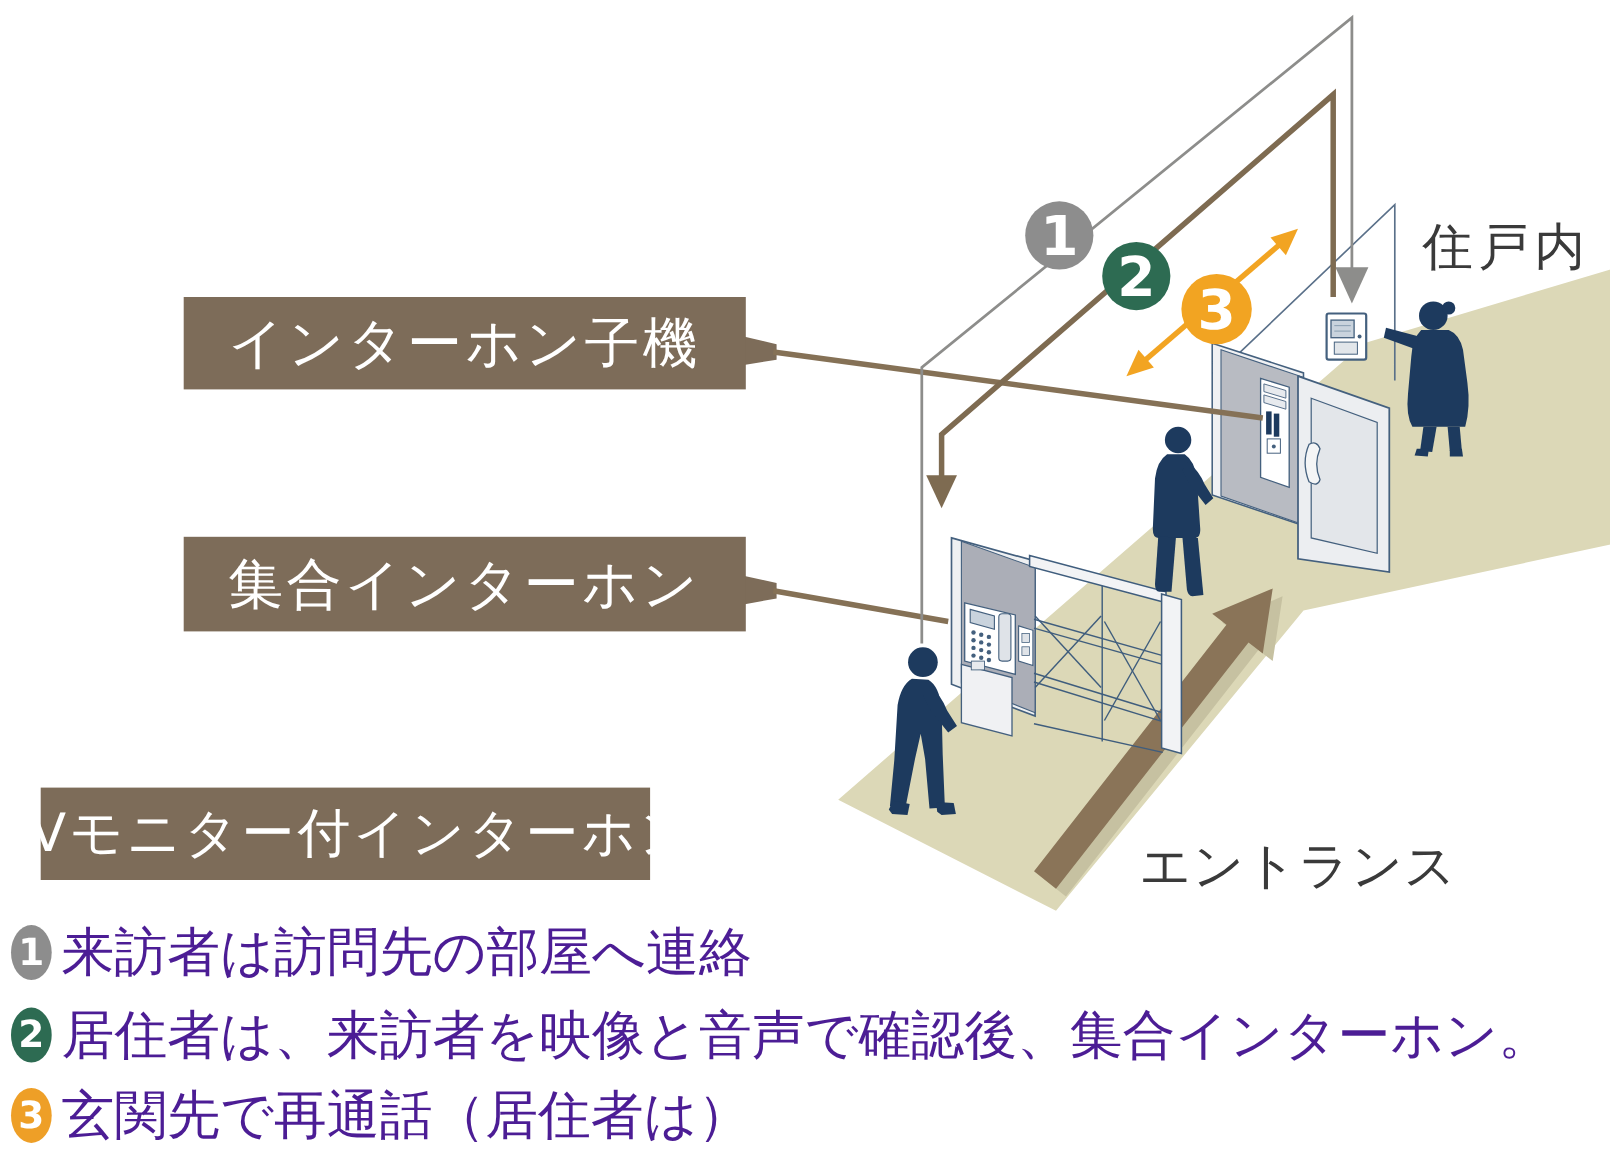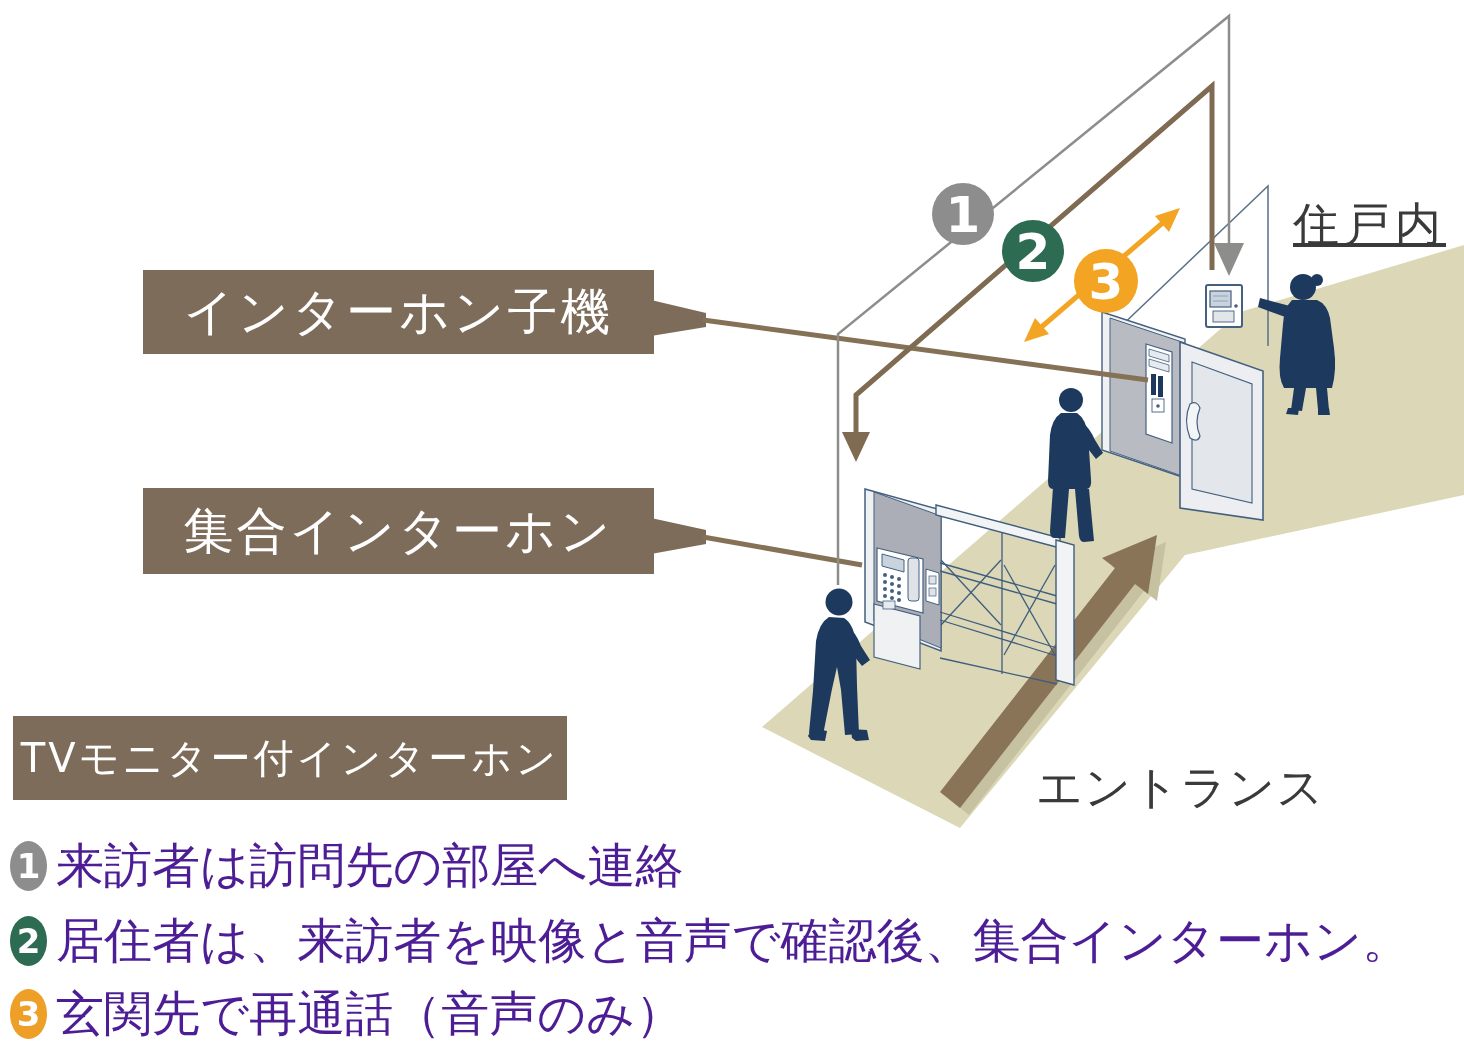--- a/index.html
+++ b/index.html
@@ -1,26 +1,26 @@
 <!DOCTYPE html>
 <html><head>
 <meta charset="utf-8">
 <style>
   html,body{margin:0;padding:0;background:#fff;}
   .stage{position:relative;width:1464px;height:1050px;background:#ffffff;overflow:hidden;
          font-family:"DejaVu Sans",sans-serif;}
   .scene{position:absolute;left:0;top:0;}
   .label-box{position:absolute;background:#7d6c59;color:#ffffff;display:flex;
              align-items:center;justify-content:center;letter-spacing:3px;
-             font-weight:400;white-space:nowrap;}
+             font-weight:400;white-space:nowrap;margin-left:24px;}
   .label-1{left:143px;top:270px;width:511px;height:84px;font-size:50px;}
   .label-2{left:143px;top:488px;width:511px;height:86px;font-size:50px;}
-  .label-3{left:13px;top:716px;width:554px;height:84px;font-size:40px;}
+  .label-3{left:13px;top:716px;width:554px;height:84px;font-size:48px;}
   .area-label{position:absolute;color:#3a3a3a;white-space:nowrap;font-weight:400;}
-  .area-dwelling{left:1293px;top:194px;font-size:46px;letter-spacing:5px;text-decoration:underline;}
+  .area-dwelling{left:1293px;top:194px;font-size:46px;letter-spacing:5px;}
   .area-genkan{left:1266px;top:546px;font-size:49px;letter-spacing:6px;}
   .area-entrance{left:1036px;top:757px;font-size:46px;letter-spacing:1px;text-align:center;}
   .steps{position:absolute;left:10px;top:0;width:1454px;}
   .step-row{position:absolute;left:0;display:flex;align-items:center;height:56px;}
   .step-row.r1{top:838px;}
   .step-row.r2{top:913px;}
   .step-row.r3{top:986px;}
   .badge{width:37px;height:50px;border-radius:50%;color:#fff;font-size:34px;font-weight:bold;
          display:flex;align-items:center;justify-content:center;flex:0 0 auto;margin-right:9px;}
   .badge.b1{background:#8d8d8d;}
@@ -194,17 +194,17 @@
     <div class="step-row r1">
       <div class="badge b1">1</div>
       <div class="step-text">来訪者は訪問先の部屋へ連絡</div>
     </div>
     <div class="step-row r2">
       <div class="badge b2">2</div>
       <div class="step-text">居住者は、来訪者を映像と音声で確認後、集合インターホン。</div>
     </div>
     <div class="step-row r3">
       <div class="badge b3">3</div>
-      <div class="step-text">玄関先で再通話（音声のみ）</div>
+      <div class="step-text">玄関先で再通話（居住者は）</div>
     </div>
   </div>
 
 </div>
 
 </body></html>

